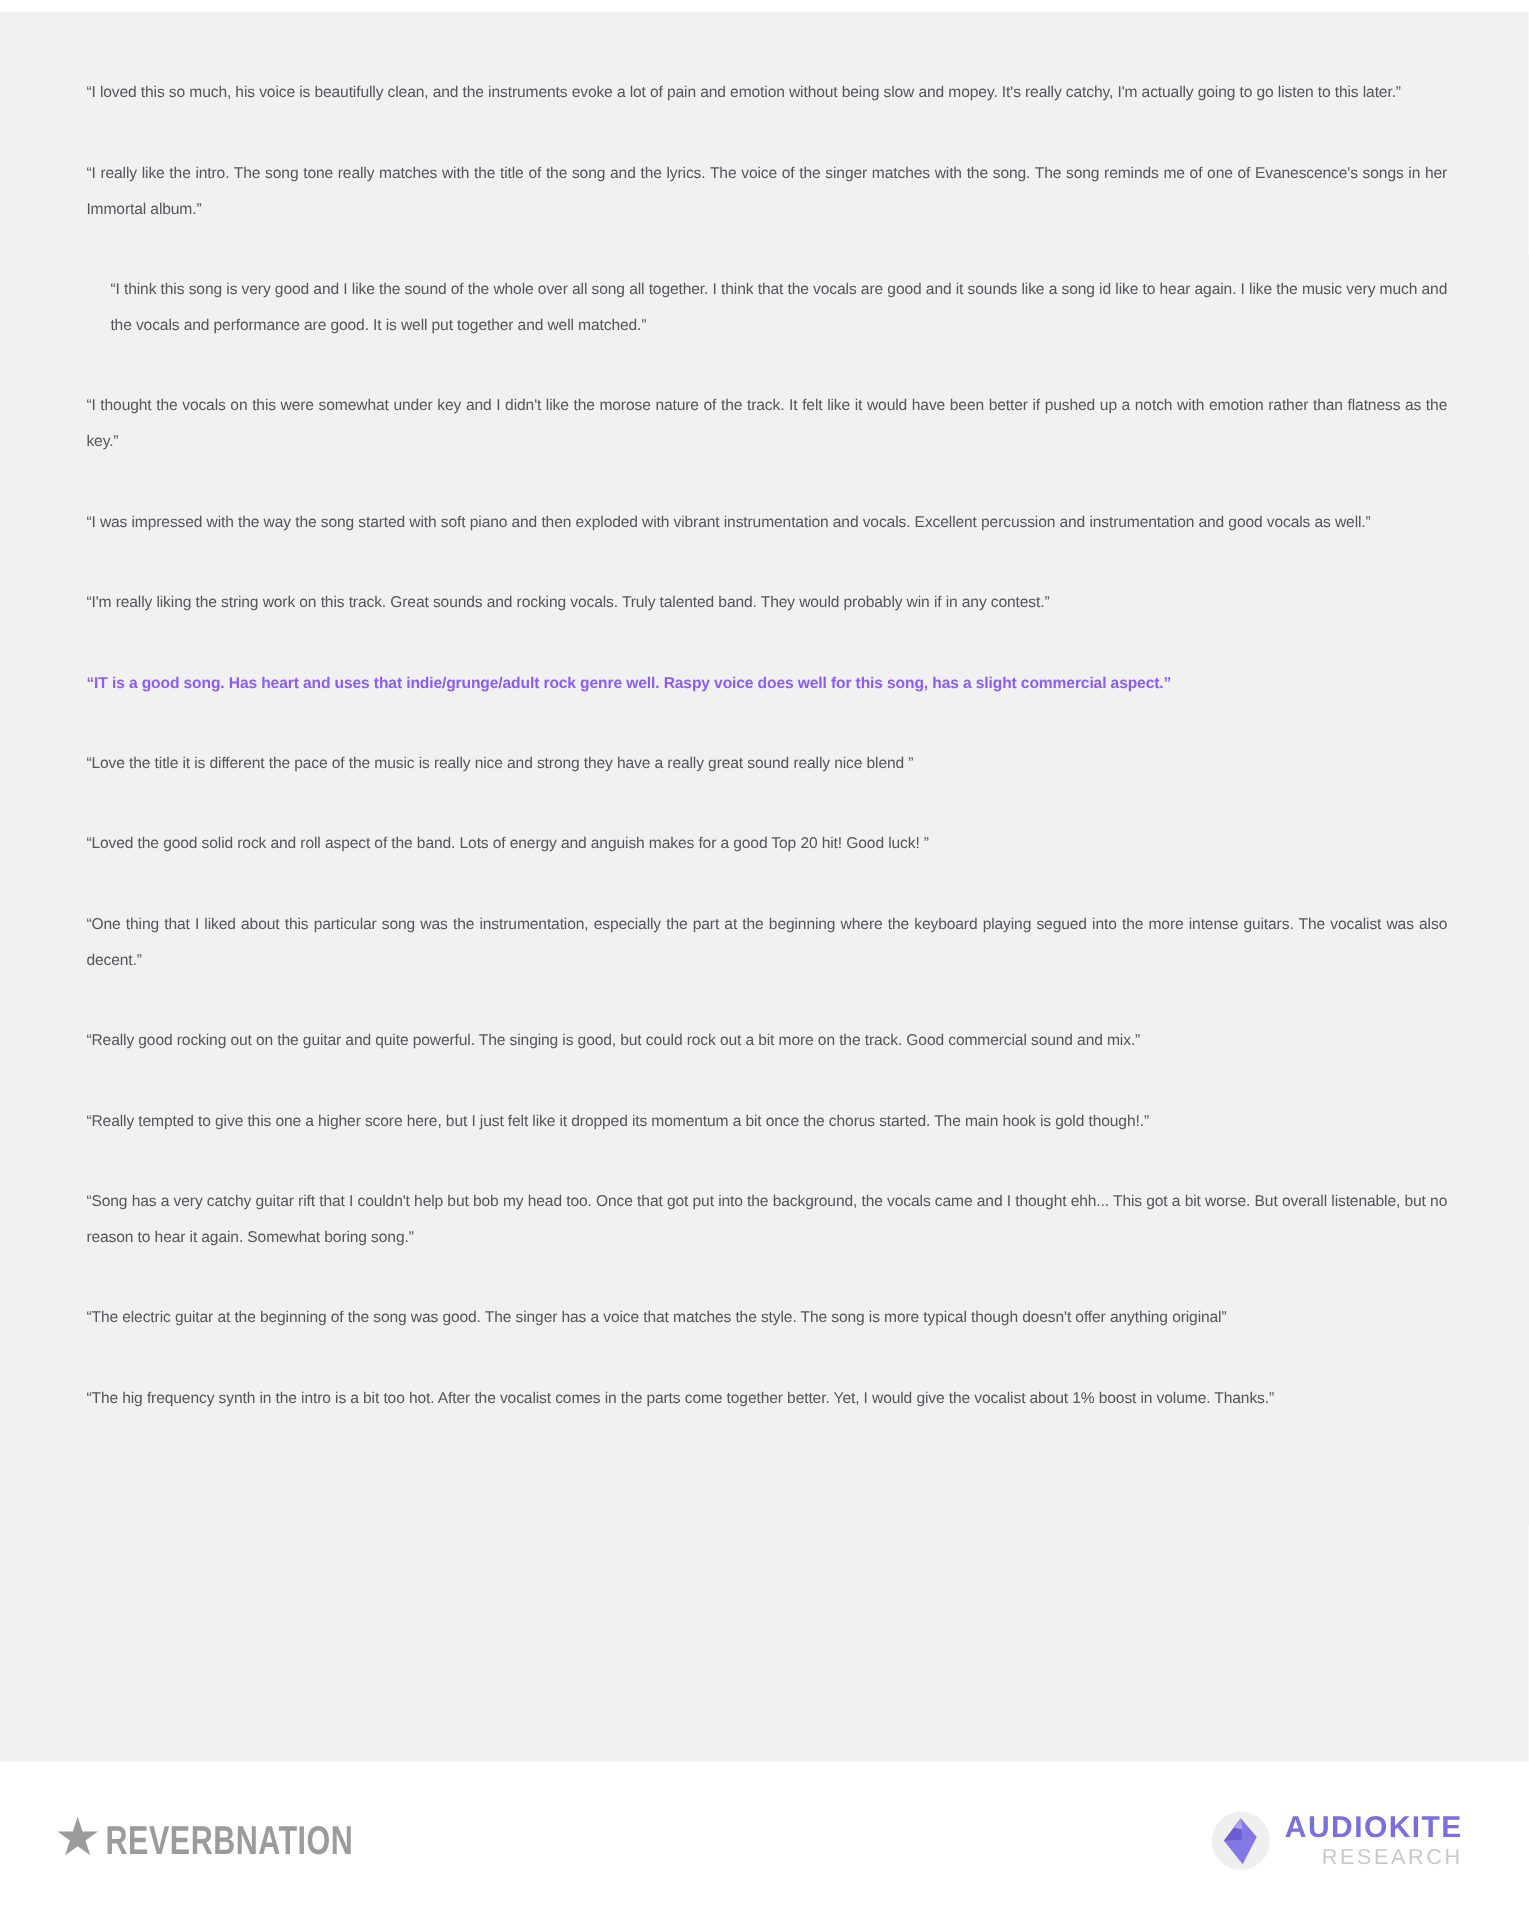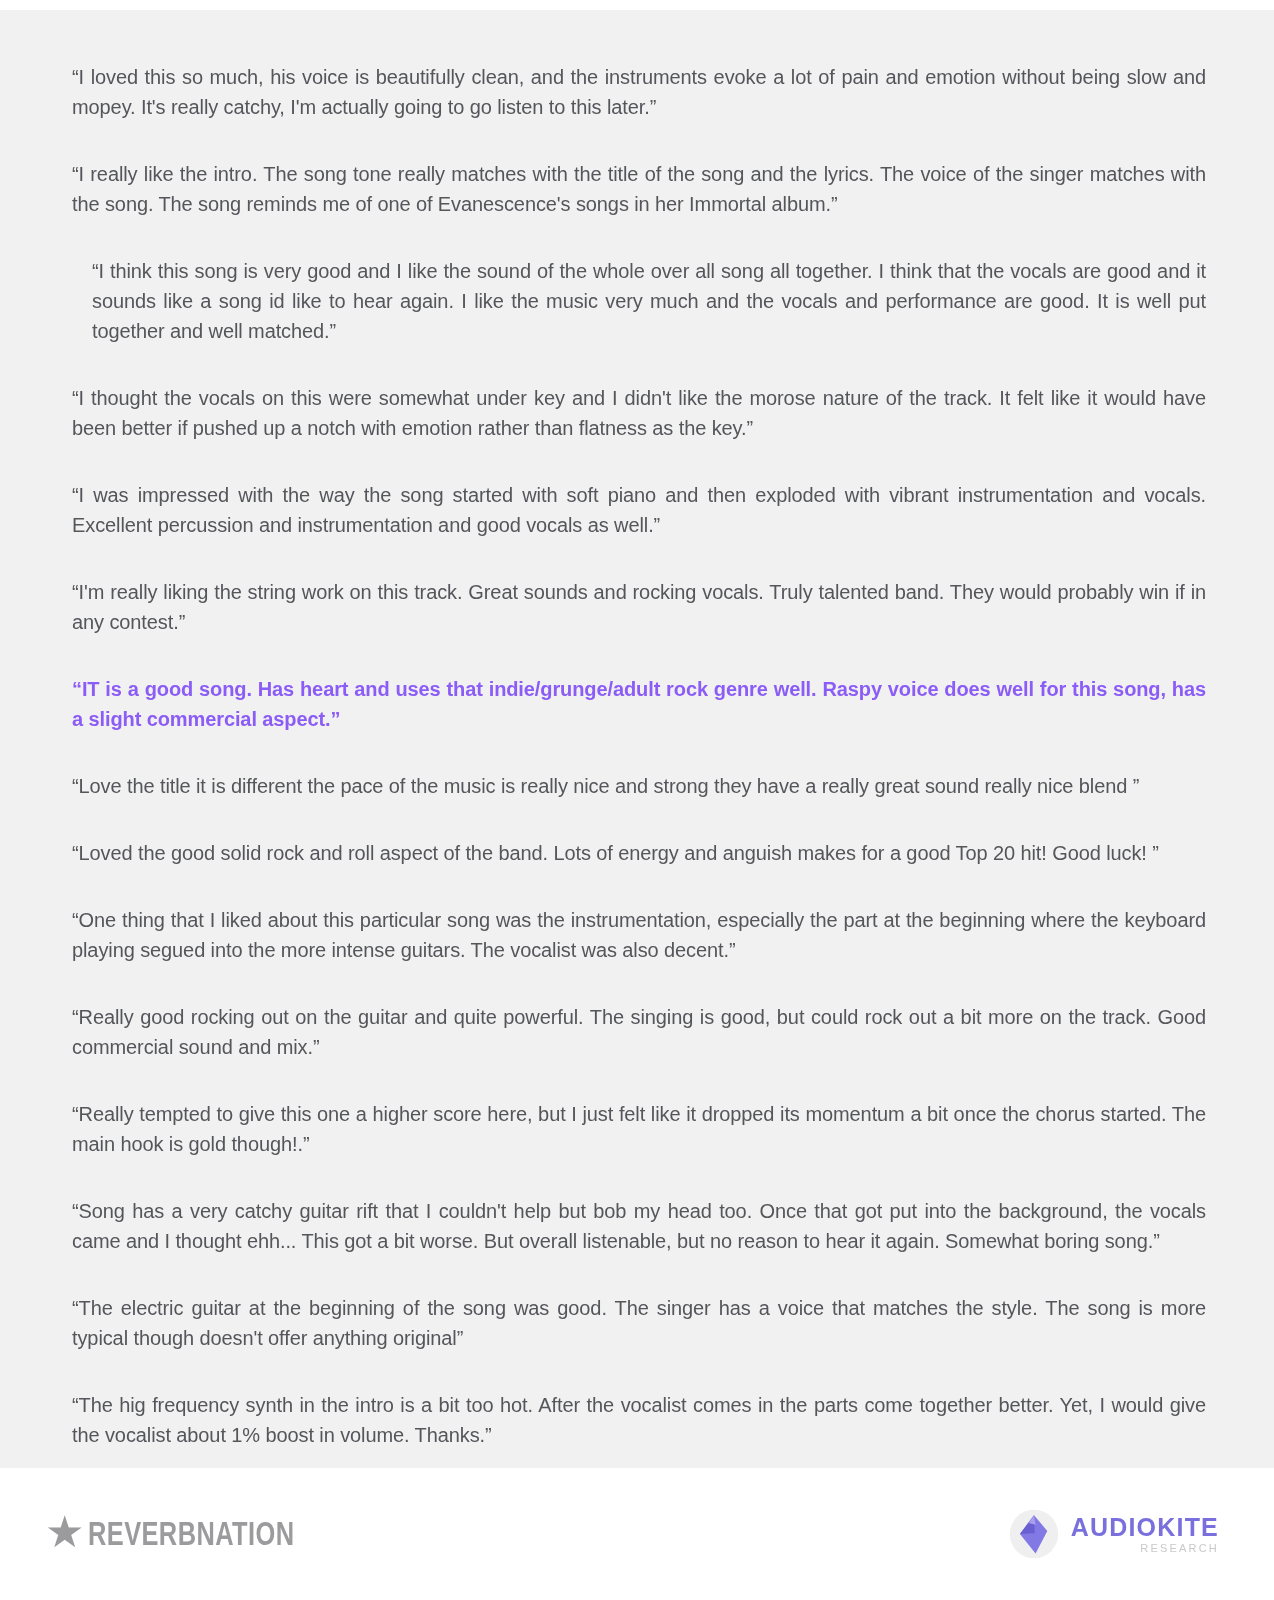--- a/index.html
+++ b/index.html
@@ -22,21 +22,21 @@
     width: 1274px;
     height: 1458px;
     background: #f1f1f2;
     box-sizing: border-box;
   }
   .quotes {
     padding: 52px 68px 0 72px;
   }
   .quote {
     margin: 0 0 37px 0;
-    font-size: 20px;
+    font-size: 13px;
     line-height: 30px;
     letter-spacing: -0.1px;
     color: #55565a;
     text-align: justify;
   }
   .footer {
     position: absolute;
     top: 1468px;
     left: 0;
     width: 1274px;
@@ -82,21 +82,21 @@
     flex-direction: column;
     align-items: flex-end;
   }
   .ak-title {
     font-size: 25px;
     font-weight: bold;
     letter-spacing: 1.2px;
     line-height: 1.1;
   }
   .ak-sub {
-    font-size: 11px;
+    font-size: 18px;
     letter-spacing: 2.2px;
     line-height: 1.1;
     margin-top: 1px;
   }
 </style>
 </head>
 <body>
 
 <div class="page">
 

